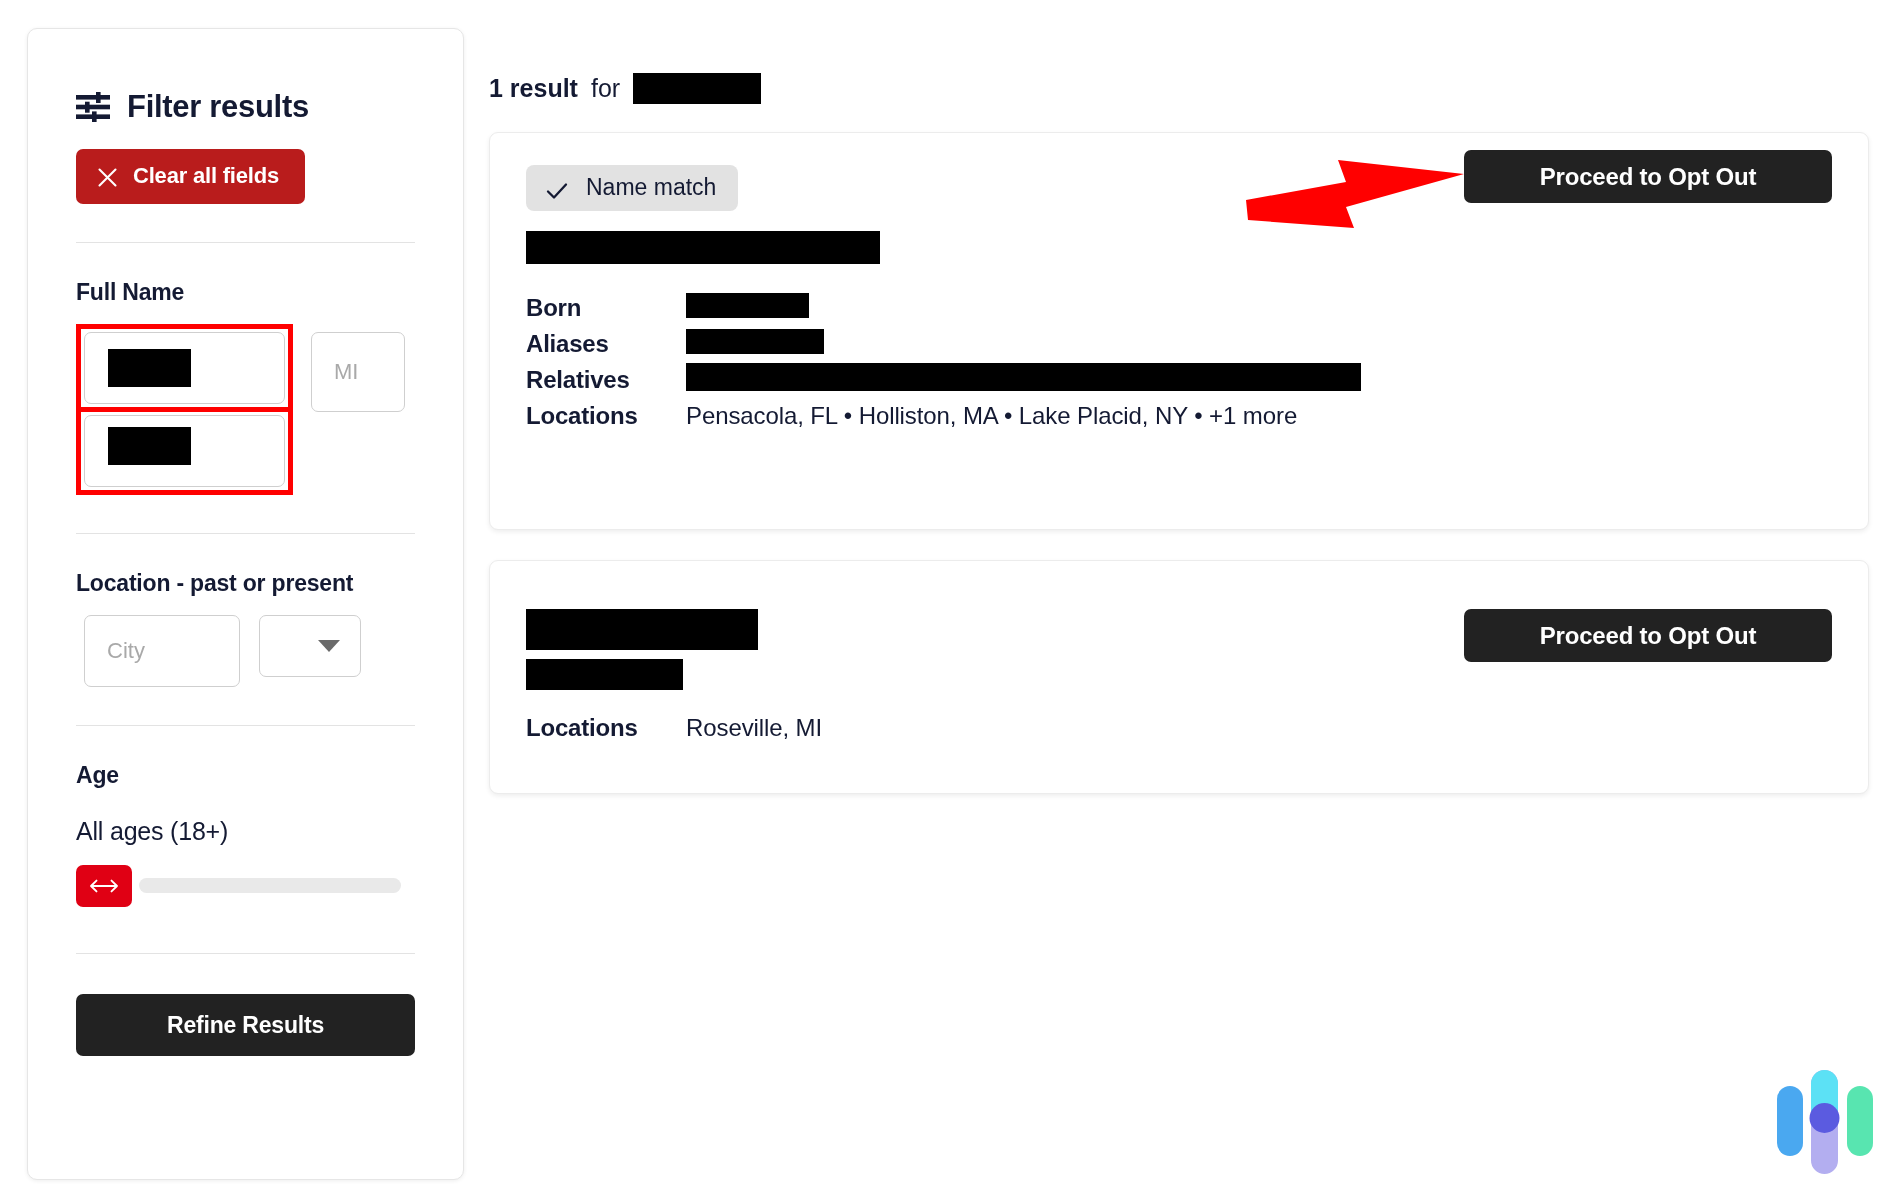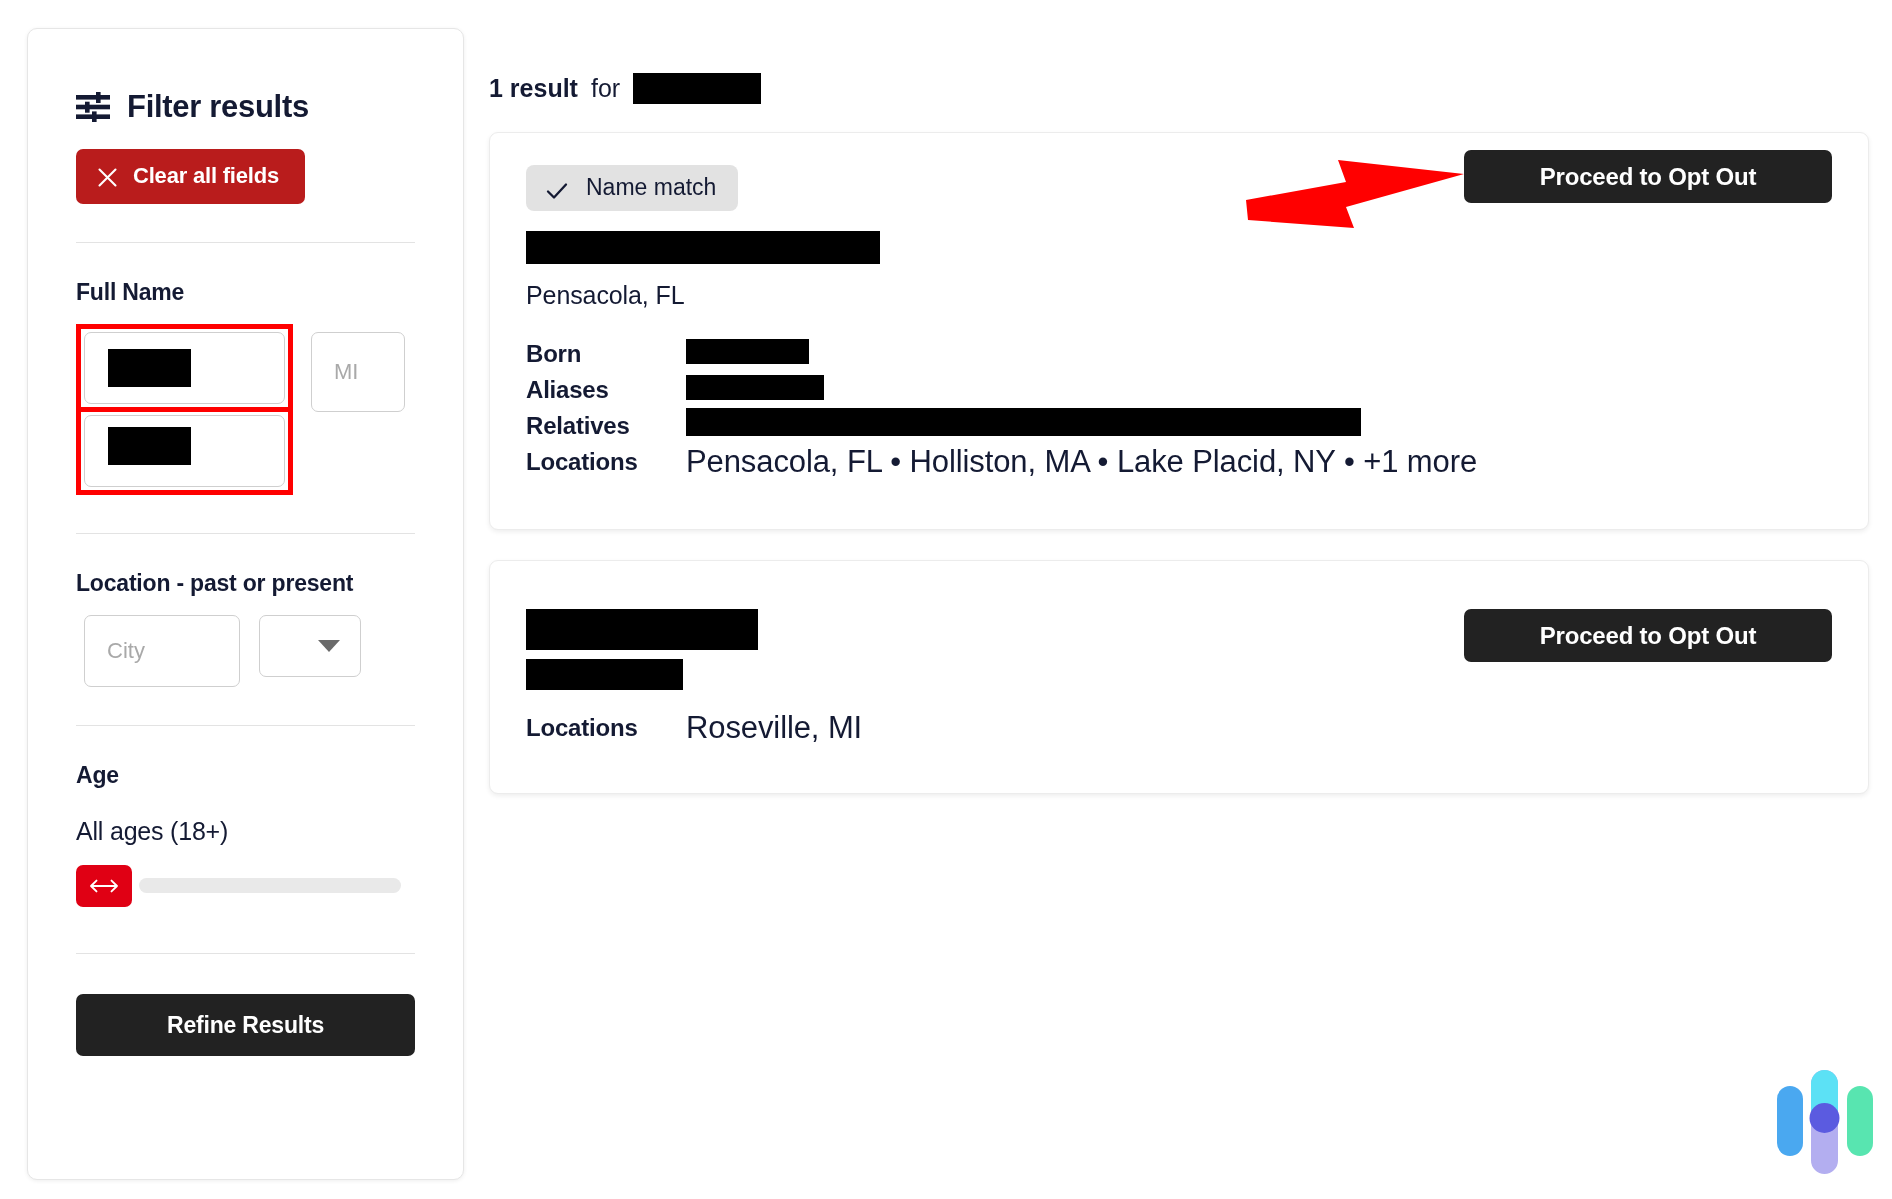--- a/index.html
+++ b/index.html
@@ -173,21 +173,21 @@
   .name-redact { width: 354px; height: 33px; background: #000; margin-top: 20px; }
   .city-line { font-size: 25px; color: #141a33; margin-top: 17px; letter-spacing: -0.1px; }
 
   .details { margin-top: 26px; }
   .detail-row { display: flex; align-items: center; height: 36px; }
   .detail-key {
     width: 160px; flex: none;
     font-size: 24px; font-weight: 700; color: #141a33;
     letter-spacing: -0.2px;
   }
-  .detail-val { font-size: 31px; color: #141a33; letter-spacing: -0.1px; }
+  .detail-val { font-size: 24px; color: #141a33; letter-spacing: -0.1px; }
   .bar-born { width: 123px; height: 25px; background: #000; display: inline-block; }
   .bar-aliases { width: 138px; height: 25px; background: #000; display: inline-block; }
   .bar-relatives { width: 675px; height: 28px; background: #000; display: inline-block; }
 
   .optout-btn {
     position: absolute; right: 36px;
     width: 368px; height: 53px;
     background: #222222; color: #fff;
     border: none; border-radius: 7px;
     font-size: 24px; font-weight: 700;
@@ -326,21 +326,20 @@
         <div class="badge">
           <span class="check-icon">
             <svg viewBox="0 0 22 18" width="22" height="18" aria-hidden="true">
               <path d="M2 9.5 L8 15.5 L20 2.5" stroke="#141a33" stroke-width="2.3" fill="none" stroke-linecap="round" stroke-linejoin="round"></path>
             </svg>
           </span>
           <span>Name match</span>
         </div>
 
         <div class="name-redact"></div>
-        <div class="city-line">Pensacola, FL</div>
 
         <div class="details">
           <div class="detail-row">
             <div class="detail-key">Born</div>
             <div class="detail-val">
               <span class="bar-born"></span>
             </div>
           </div>
           <div class="detail-row">
             <div class="detail-key">Aliases</div>

